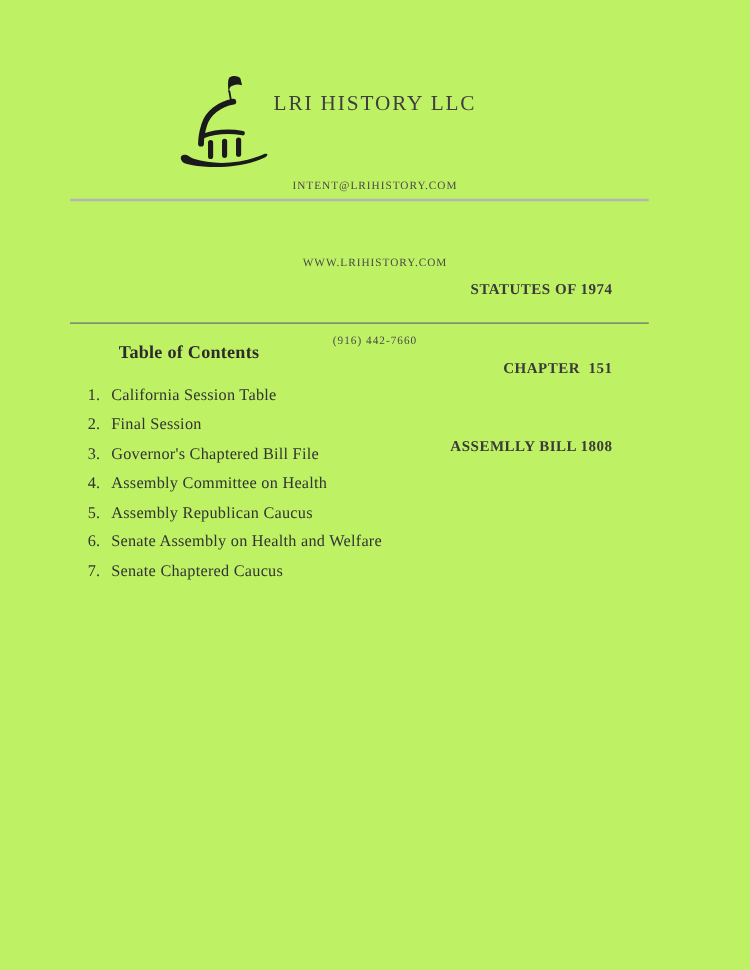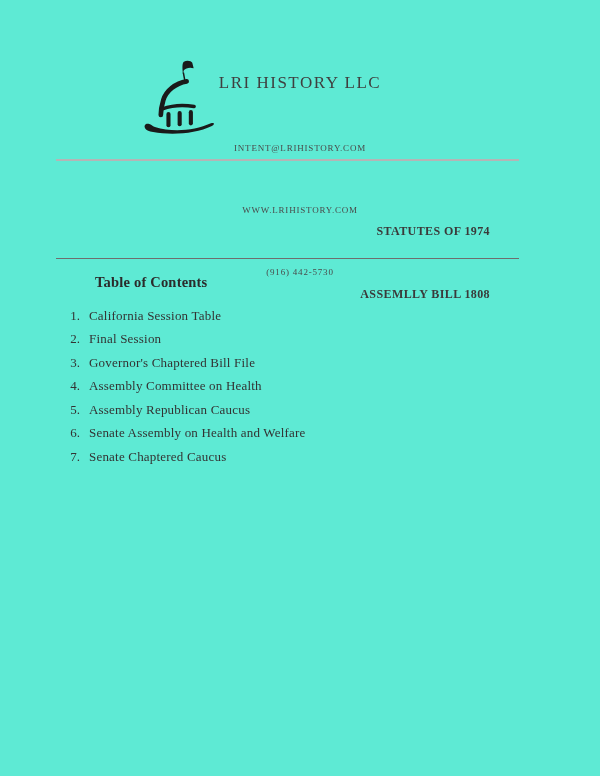--- a/index.html
+++ b/index.html
@@ -4,21 +4,21 @@
 <style>
   html, body {
     margin: 0;
     padding: 0;
     background: #ffffff;
   }
   .page {
     position: relative;
     width: 600px;
     height: 776px;
-    background: #5eead4;
+    background: #bef264;
     font-family: "Liberation Serif", "DejaVu Serif", serif;
     color: #3a3a3a;
     overflow: hidden;
   }
 
   
   .logo {
     position: absolute;
     left: 140px;
     top: 58px;
@@ -136,28 +136,29 @@
     <path d="M54.5,58 L54.5,70" stroke="#1a1a1a" stroke-width="4.4" stroke-linecap="round" fill="none"></path>
 
     <path d="M6,76 C3.5,73 5.5,69.5 10,70.8 C12,71.4 13,73 16,74 C35,80 58,78 76,70 C79.5,68.6 80.5,70.8 77,72.8 C60,81 34,83 14,79.2 C9.5,78.3 7.2,77.6 6,76 Z" fill="#1a1a1a"></path>
   </svg>
 
   <div class="header-text">
     <div class="company-name">LRI HISTORY LLC</div>
     <div class="contact-block">
       <div class="contact-line">INTENT@LRIHISTORY.COM</div>
       <div class="contact-line">WWW.LRIHISTORY.COM</div>
-      <div class="contact-line">(916) 442-5730</div>
+      <div class="contact-line">(916) 442-7660</div>
     </div>
   </div>
 
   <div class="rule-light"></div>
 
   <div class="reference-block">
     <div>STATUTES OF 1974</div>
+    <div>CHAPTER  151</div>
     <div>ASSEMLLY BILL 1808</div>
   </div>
 
   <div class="rule-dark"></div>
 
   <div class="toc-heading">Table of Contents</div>
 
   <div class="toc-list">
     <div class="toc-row">
       <span class="toc-number">1.</span>

